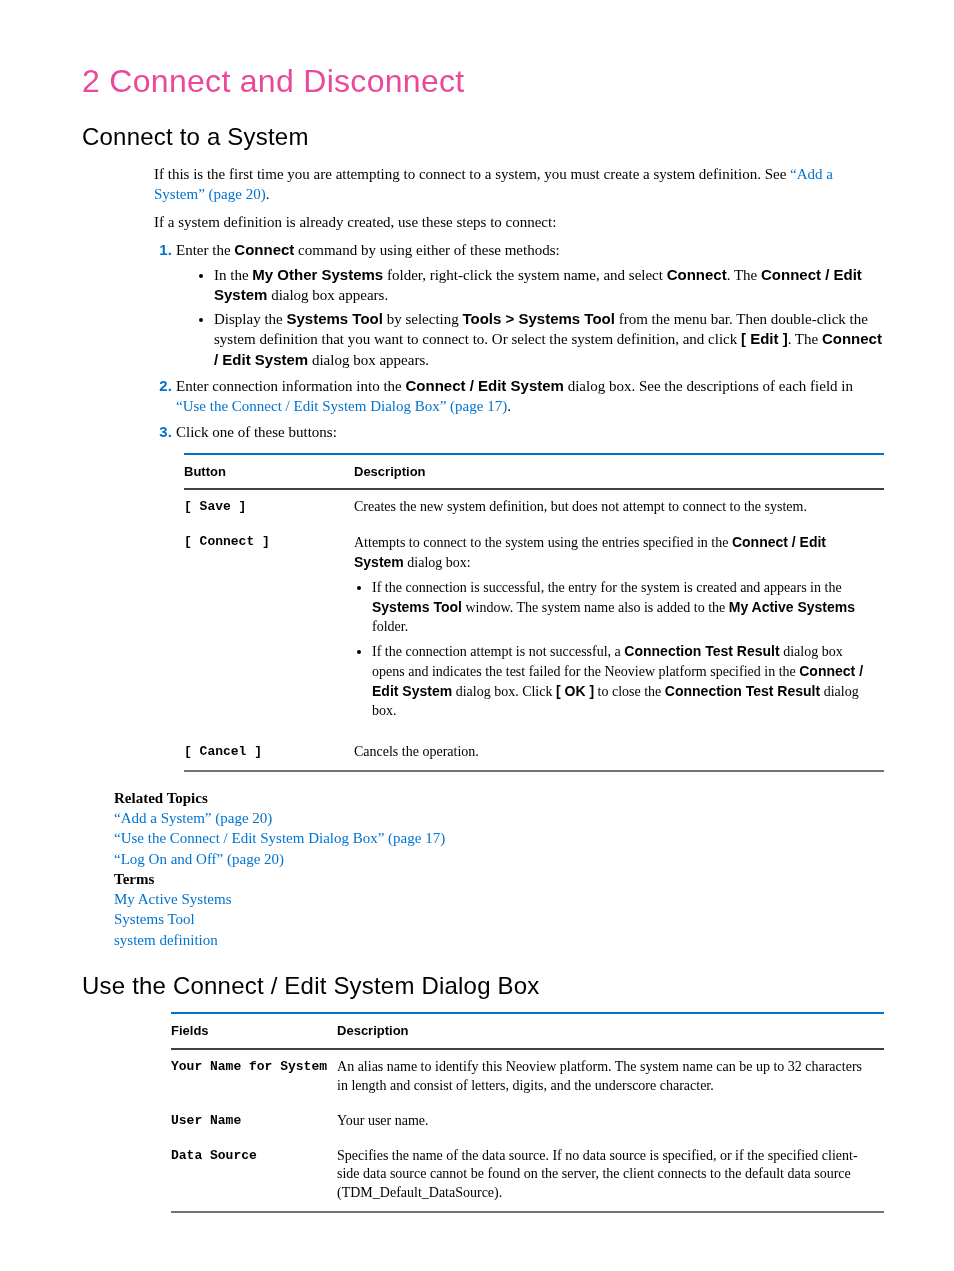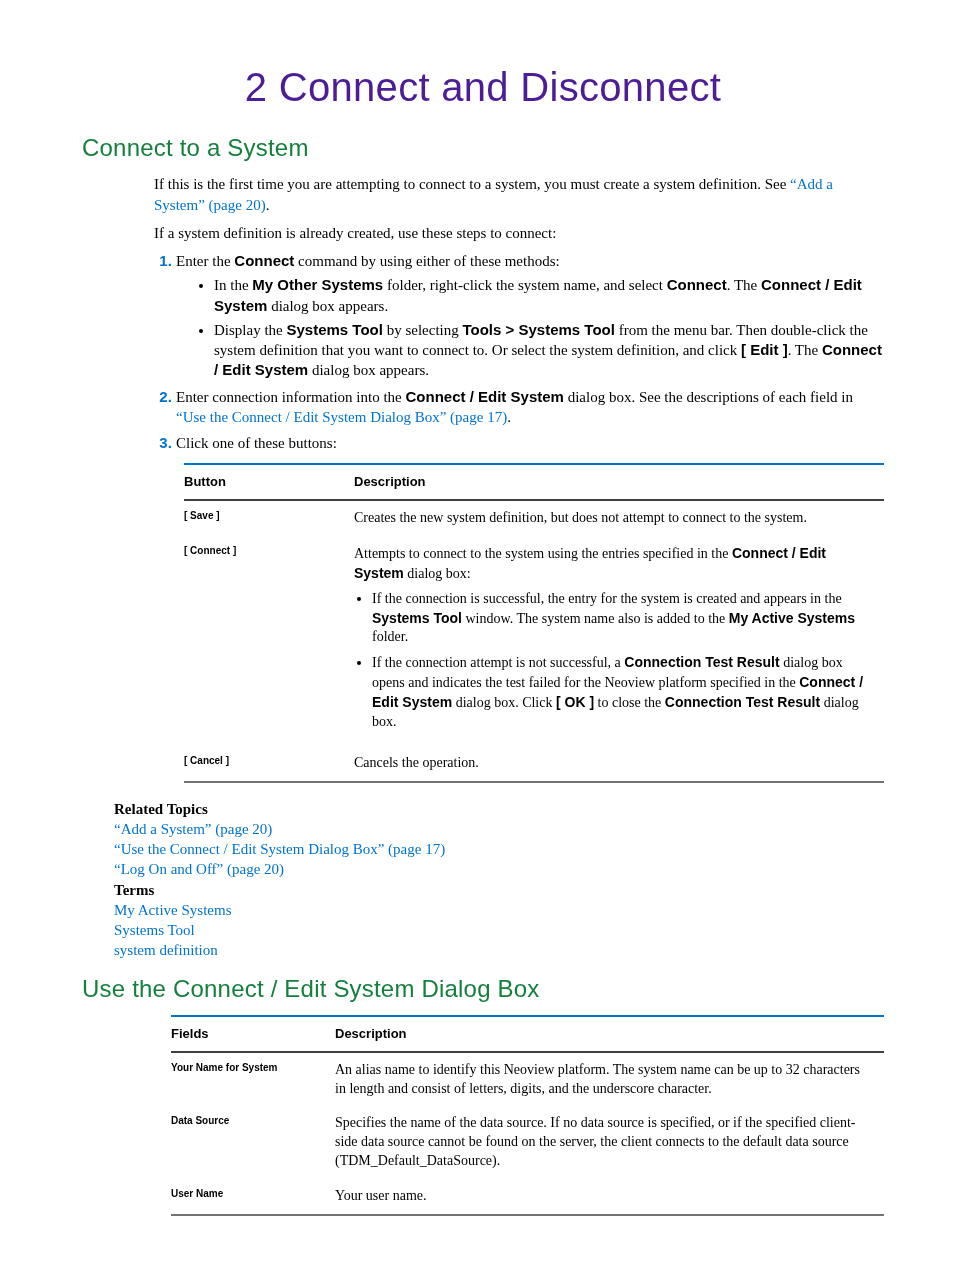--- a/index.html
+++ b/index.html
@@ -8,30 +8,29 @@
     background: #fff;
     margin: 0;
     padding: 60px 70px 40px 82px;
     font-size: 15px;
     line-height: 1.35;
   }
   .sans { font-family: Arial, Helvetica, sans-serif; }
   h1 {
     font-family: "Century Gothic", "Futura", Arial, sans-serif;
     font-weight: 300;
-    color: #4c1d95;
-    font-size: 40px;
+    color: #ec4899;
+    font-size: 32px;
     margin: 0 0 18px 0;
     letter-spacing: 0.3px;
-    text-align: center;
   }
   h2 {
     font-family: "Century Gothic", "Futura", Arial, sans-serif;
     font-weight: 300;
-    color: #15803d;
+    color: #000000;
     font-size: 24px;
     margin: 0 0 10px 0;
     letter-spacing: 0.2px;
   }
   .body-text { margin-left: 72px; }
   p { margin: 4px 0 8px 0; }
   a { color: #0073cf; text-decoration: none; }
   ol.steps { margin: 6px 0 10px 0; padding-left: 22px; }
   ol.steps > li { margin-bottom: 6px; }
   ol.steps > li::marker { color:#0073cf; font-family: Arial, sans-serif; font-weight:700; }
@@ -53,23 +52,23 @@
     font-size: 13px;
     border-top: 2px solid #0073cf;
     border-bottom: 2px solid #404040;
     padding: 8px 6px 8px 0;
   }
   .ref-table tbody td {
     vertical-align: top;
     padding: 8px 10px 8px 0;
   }
   .ref-table .rowlabel {
-    font-family: Liberation Sans, sans-serif;
+    font-family: Liberation Mono, monospace;
     font-weight: 700;
-    font-size: 10px;
+    font-size: 13px;
     white-space: nowrap;
     width: 160px;
   }
   .ref-table tbody tr:last-child td { border-bottom: 2px solid #737373; }
   .ref-table tbody tr:first-child td { }
   .ref-table .desc ul { margin: 6px 0 0 18px; padding: 0; }
   .ref-table .desc ul li { margin-bottom: 6px; }
 
   
   .tbl2 { margin-left: 17px; }
@@ -149,41 +148,41 @@
   <div class="hdr">Related Topics</div>
   <div><a href="#">“Add a System” (page 20)</a></div>
   <div><a href="#">“Use the Connect / Edit System Dialog Box” (page 17)</a></div>
   <div><a href="#">“Log On and Off” (page 20)</a></div>
   <div class="hdr">Terms</div>
   <div><a href="#">My Active Systems</a></div>
   <div><a href="#">Systems Tool</a></div>
   <div><a href="#">system definition</a></div>
 </div>
 
-<h2 style="margin-top:12px">Use the Connect / Edit System Dialog Box</h2>
+<h2 style="margin-top:20px">Use the Connect / Edit System Dialog Box</h2>
 
 <div class="body-text">
 
   <div class="tbl-wrap tbl2">
     <table class="ref-table">
       <thead>
         <tr>
           <th>Fields</th>
           <th>Description</th>
         </tr>
       </thead>
       <tbody>
         <tr>
           <td class="rowlabel">Your Name for System</td>
           <td class="desc">An alias name to identify this Neoview platform. The system name can be up to 32 characters in length and consist of letters, digits, and the underscore character.</td>
         </tr>
         <tr>
+          <td class="rowlabel">User Name</td>
+          <td class="desc">Your user name.</td>
+        </tr>
+        <tr>
           <td class="rowlabel">Data Source</td>
           <td class="desc">Specifies the name of the data source. If no data source is specified, or if the specified client-side data source cannot be found on the server, the client connects to the default data source (TDM_Default_DataSource).</td>
-        </tr>
-        <tr>
-          <td class="rowlabel">User Name</td>
-          <td class="desc">Your user name.</td>
         </tr>
       </tbody>
     </table>
   </div>
 </div>
 
 </body></html>

